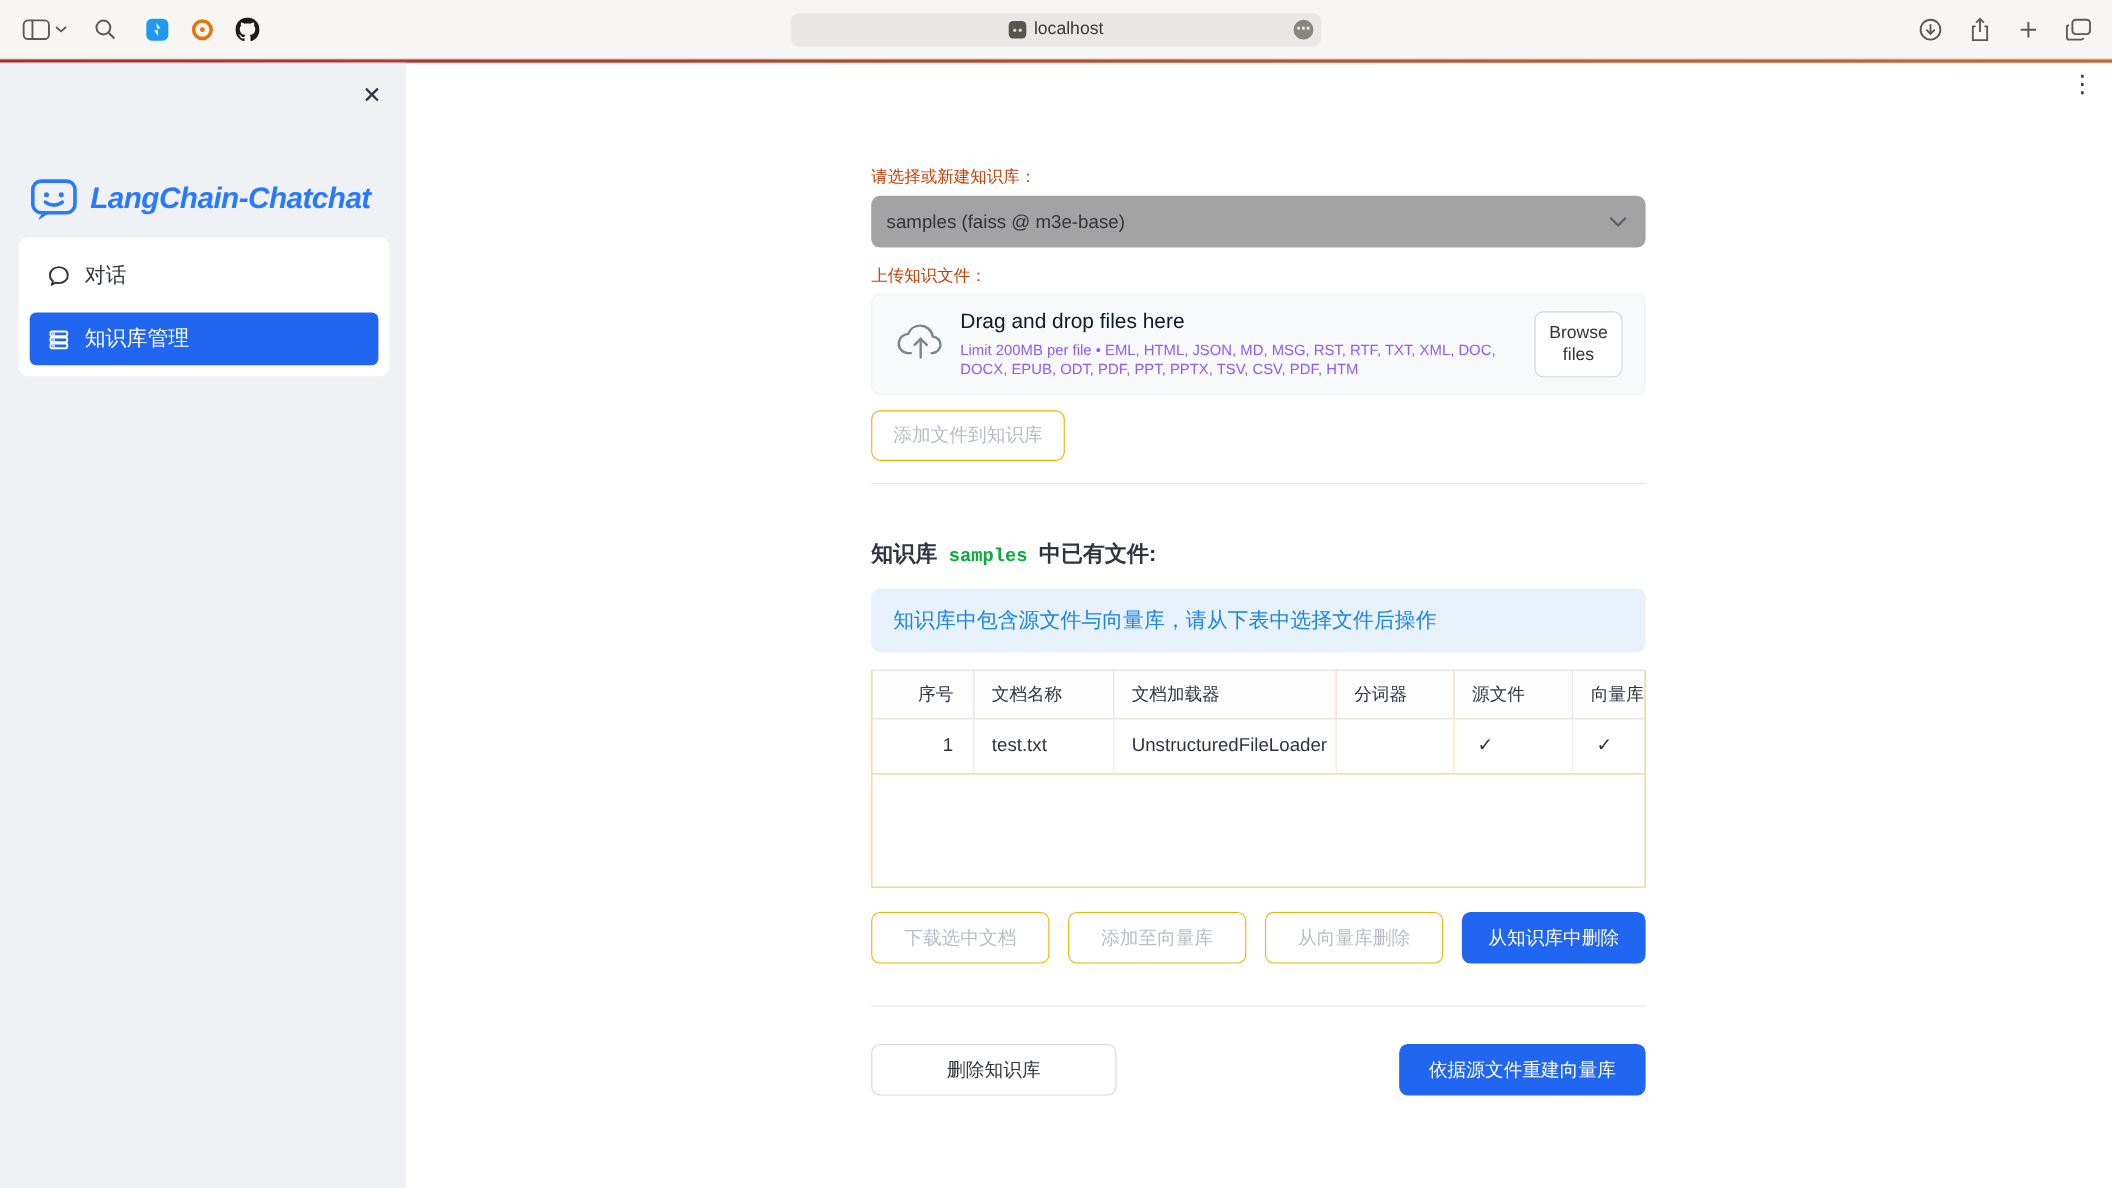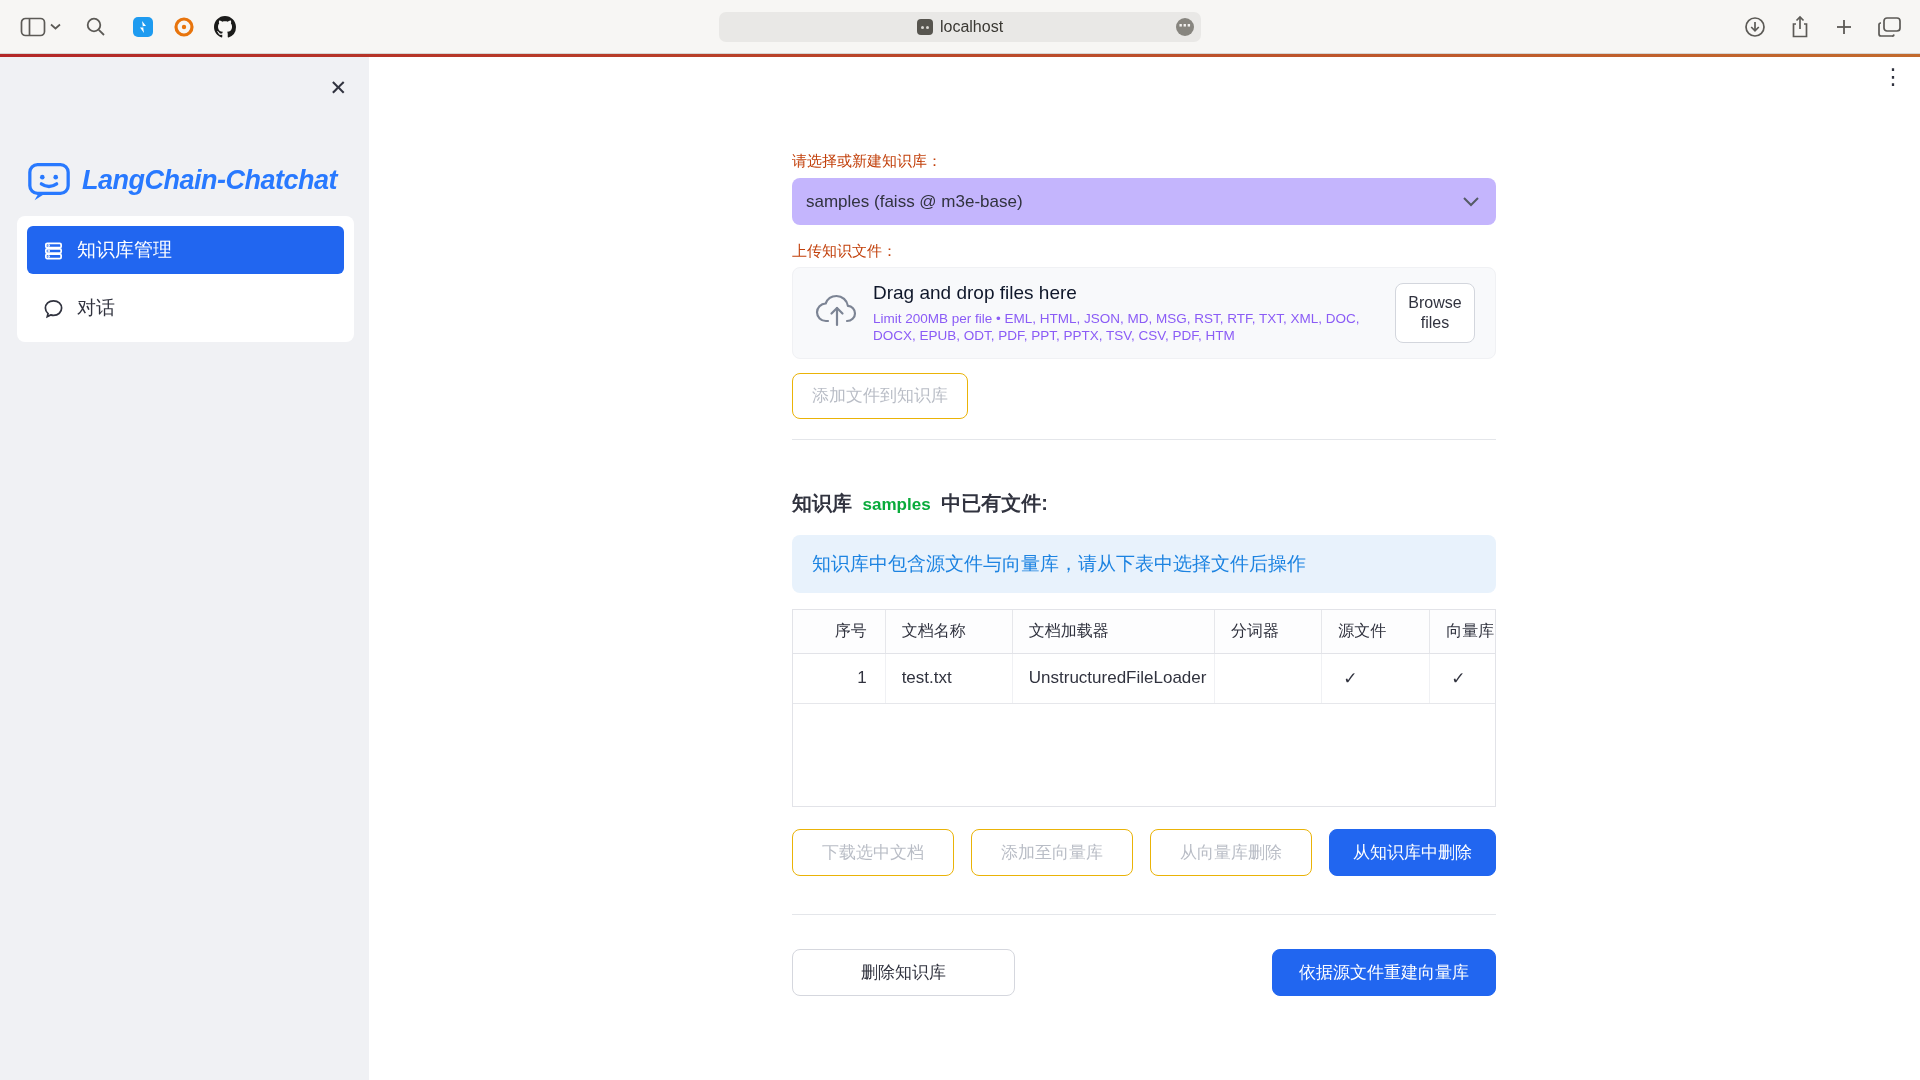--- a/index.html
+++ b/index.html
@@ -64,21 +64,21 @@
 
   
   .main-menu-dots {
     position:absolute; top:66px; right:16px; font-size:22px; color:#31333f; cursor:pointer; line-height:1;
   }
   .main-col { position:absolute; top:57px; left:792px; width:704px; }
 
   .field-label { font-size:15px; line-height:17px; color:#c2410c; }
   .lbl-select { margin-top:95px; }
   .selectbox {
-    margin-top:9px; height:47px; background:#c4b5fd; border-radius:8px;
+    margin-top:9px; height:47px; background:#a3a3a3; border-radius:8px;
     display:flex; align-items:center; padding:0 16px 0 14px; cursor:pointer;
   }
   .selectbox .sel-value { font-size:17px; color:#31333f; flex:1; }
   .selectbox svg { display:block; }
 
   .lbl-upload { margin-top:17px; }
   .uploader {
     margin-top:8px; height:92px; background:#f8f9fb; border-radius:8px;
     display:flex; align-items:center; padding:0 20px 0 18px; border:1px solid #f0f1f4;
   }
@@ -100,21 +100,21 @@
   .btn-secondary { border:1px solid #d5d7de; color:#31333f; }
 
   .add-files-btn { margin-top:14px; display:inline-block; height:46px; padding:0 19px; line-height:44px; }
 
   .divider { border:none; border-top:1px solid #e4e6ea; height:0; }
   .div-1 { margin-top:20px; }
   .div-2 { margin-top:38px; }
 
   .files-heading { margin-top:50px; font-size:20px; font-weight:700; color:#31333f; }
   .files-heading .code {
-    font-family:Liberation Sans, sans-serif;
+    font-family:Liberation Mono, monospace;
     font-size:17px; color:#09ab3b; font-weight:600; padding:0 5px;
   }
 
   .info-box {
     margin-top:18px; height:58px; background:#e8f2fc; border-radius:8px;
     display:flex; align-items:center; padding-left:20px;
     color:#1c83e1; font-size:19px;
   }
 
   .table-wrap { margin-top:16px; border:1px solid #e2e3e8; background:#eab308; }
@@ -235,36 +235,36 @@
         <circle cx="17" cy="21" r="2.4" fill="#2879ff" stroke="none"></circle>
         <circle cx="31" cy="21" r="2.4" fill="#2879ff" stroke="none"></circle>
         <path d="M16 28 Q24 33.5 32 28"></path>
         <path d="M13 38 L9 45 L20 38" fill="#2879ff" stroke="none"></path>
       </svg>
     </span>
     <span class="logo-text">LangChain-Chatchat</span>
   </div>
 
   <div class="nav-panel">
+    <div class="nav-item">
+      <svg width="21" height="21" viewBox="0 0 22 22" fill="none" stroke="#31333f" stroke-width="1.8">
+        <path d="M11 3 C6 3 2.5 6.4 2.5 10.6 C2.5 12.9 3.6 14.9 5.3 16.3 L4.5 19.5 L8.1 17.7 C9 18 10 18.2 11 18.2 C16 18.2 19.5 14.8 19.5 10.6 C19.5 6.4 16 3 11 3 Z"></path>
+      </svg>
+      <span>对话</span>
+    </div>
     <div class="nav-item active">
       <svg width="21" height="21" viewBox="0 0 22 22" fill="none" stroke="#ffffff" stroke-width="1.8">
         <rect x="3" y="3.5" width="16" height="4.6" rx="1.4"></rect>
         <rect x="3" y="9.2" width="16" height="4.6" rx="1.4"></rect>
         <rect x="3" y="14.9" width="16" height="4.6" rx="1.4"></rect>
         <circle cx="6" cy="5.8" r="0.4" fill="#ffffff"></circle>
         <circle cx="6" cy="11.5" r="0.4" fill="#ffffff"></circle>
         <circle cx="6" cy="17.2" r="0.4" fill="#ffffff"></circle>
       </svg>
       <span>知识库管理</span>
-    </div>
-    <div class="nav-item">
-      <svg width="21" height="21" viewBox="0 0 22 22" fill="none" stroke="#31333f" stroke-width="1.8">
-        <path d="M11 3 C6 3 2.5 6.4 2.5 10.6 C2.5 12.9 3.6 14.9 5.3 16.3 L4.5 19.5 L8.1 17.7 C9 18 10 18.2 11 18.2 C16 18.2 19.5 14.8 19.5 10.6 C19.5 6.4 16 3 11 3 Z"></path>
-      </svg>
-      <span>对话</span>
     </div>
   </div>
 </div>
 
 <div class="main-menu-dots">⋮</div>
 
 <div class="main-col">
 
   <div class="field-label lbl-select">请选择或新建知识库：</div>
 

